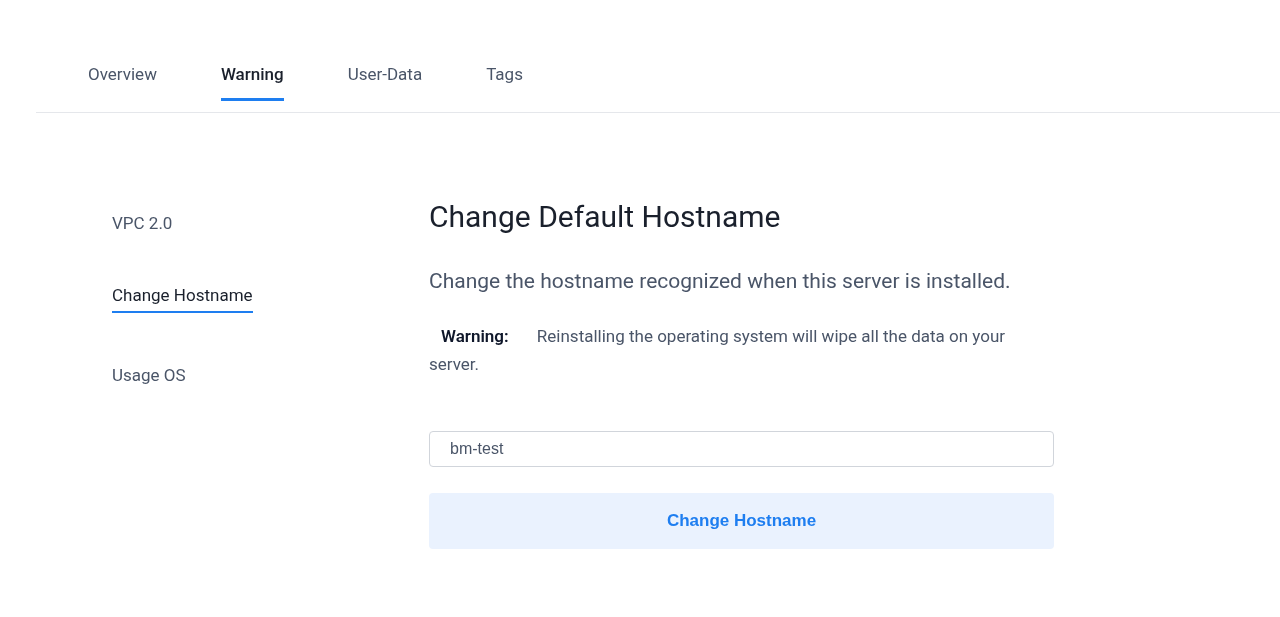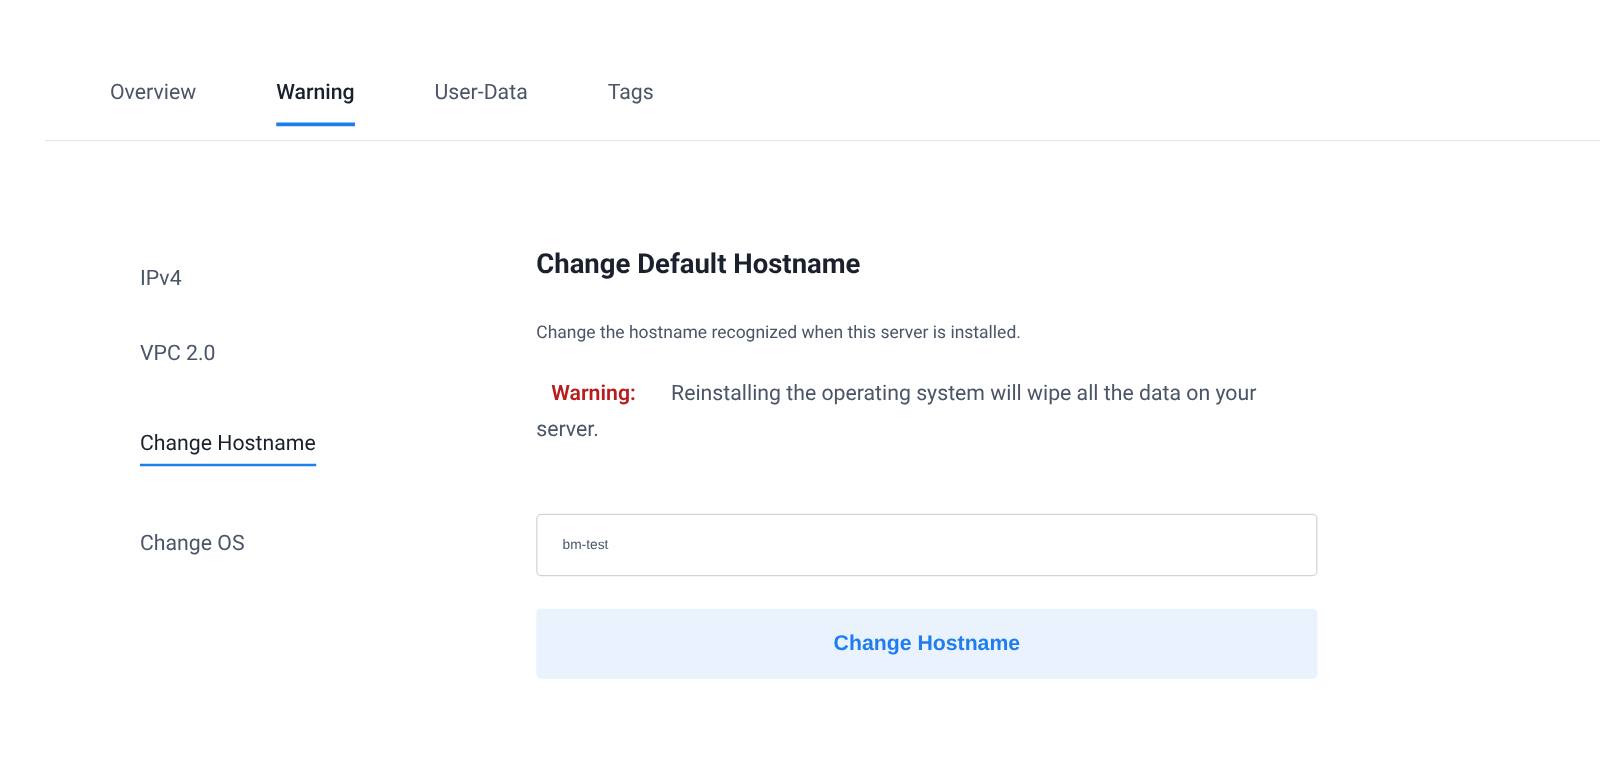--- a/index.html
+++ b/index.html
@@ -64,50 +64,50 @@
       display: inline-block;
       padding-bottom: 6px;
       border-bottom: 2px solid #1e7ef0;
     }
     .main {
       flex: 1;
       max-width: 660px;
       padding-left: 35px;
     }
     .page-title {
-      font-size: 22px;
-      font-weight: 700;
+      font-size: 30px;
+      font-weight: 400;
       color: #1a202c;
       margin-bottom: 32px;
     }
     .description {
-      font-size: 14px;
+      font-size: 21px;
       color: #4a5568;
       line-height: 1.5;
       margin-bottom: 24px;
     }
     .description .link {
       color: #1e7ef0;
       cursor: pointer;
     }
     .warning-text {
       font-size: 17px;
       color: #4a5568;
       line-height: 1.7;
       margin-bottom: 40px;
     }
     .warning-text strong {
-      color: #b91c1c;
+      color: #0f172a;
       font-weight: 600;
     }
     .hostname-input {
       width: 100%;
       max-width: 625px;
-      padding: 18px 20px;
-      font-size: 11px;
+      padding: 8px 20px;
+      font-size: 16px;
       color: #4a5568;
       border: 1px solid #d1d5db;
       border-radius: 4px;
       outline: none;
       margin-bottom: 14px;
     }
     .change-button {
       width: 100%;
       max-width: 625px;
       padding: 18px;
@@ -127,30 +127,27 @@
 <div class="tabs">
   <div class="tab">Overview</div>
   <div class="tab active">Warning</div>
   <div class="tab">User-Data</div>
   <div class="tab">Tags</div>
 </div>
 
 <div class="content">
   <div class="sidebar">
     <div class="sidebar-item">
-      <span class="sidebar-label-wrap">IPv4</span>
-    </div>
-    <div class="sidebar-item">
       <span class="sidebar-label-wrap">VPC 2.0</span>
     </div>
     <div class="sidebar-item active">
       <span class="sidebar-label-wrap">Change Hostname</span>
     </div>
     <div class="sidebar-item">
-      <span class="sidebar-label-wrap">Change OS</span>
+      <span class="sidebar-label-wrap">Usage OS</span>
     </div>
   </div>
 
   <div class="main">
     <h1 class="page-title">Change Default Hostname</h1>
 
     <p class="description">Change the hostname recognized when this server is installed.</p>
 
 
     <p class="warning-text">

